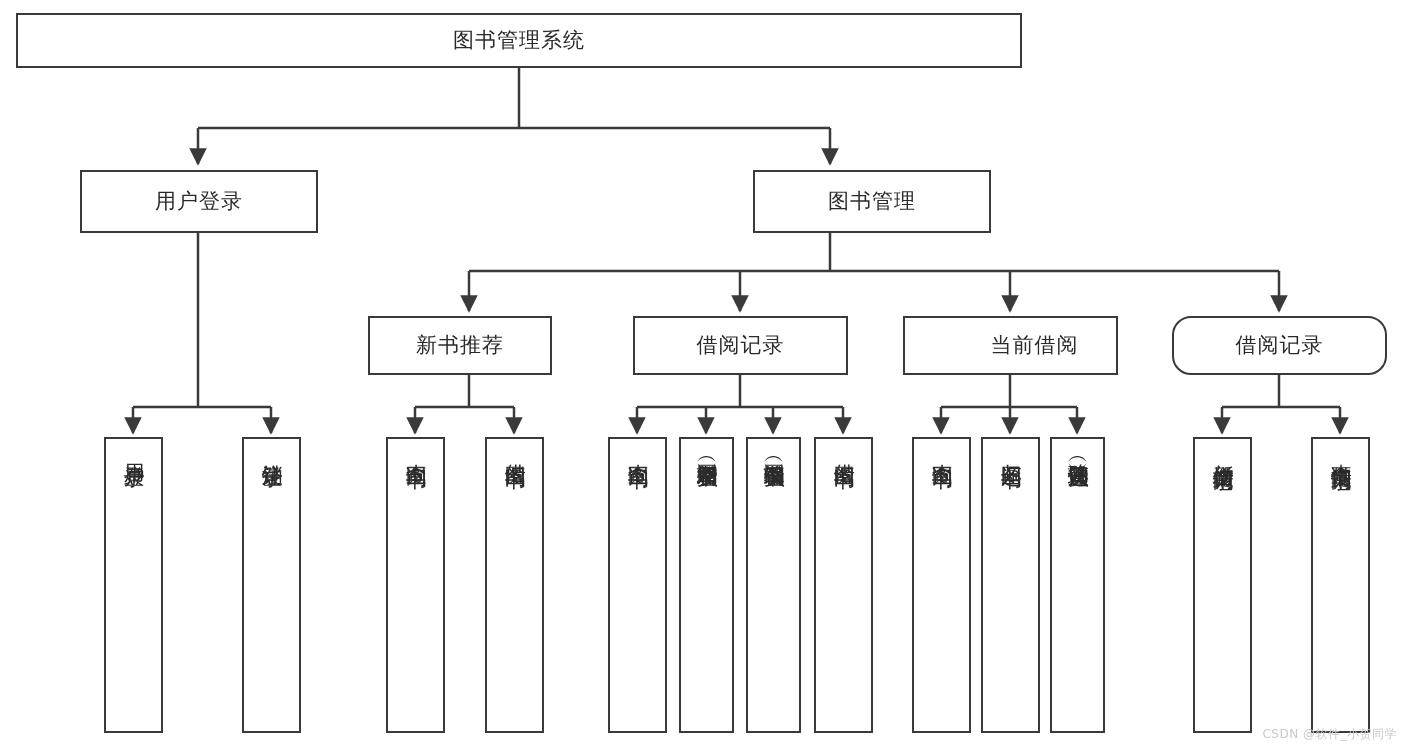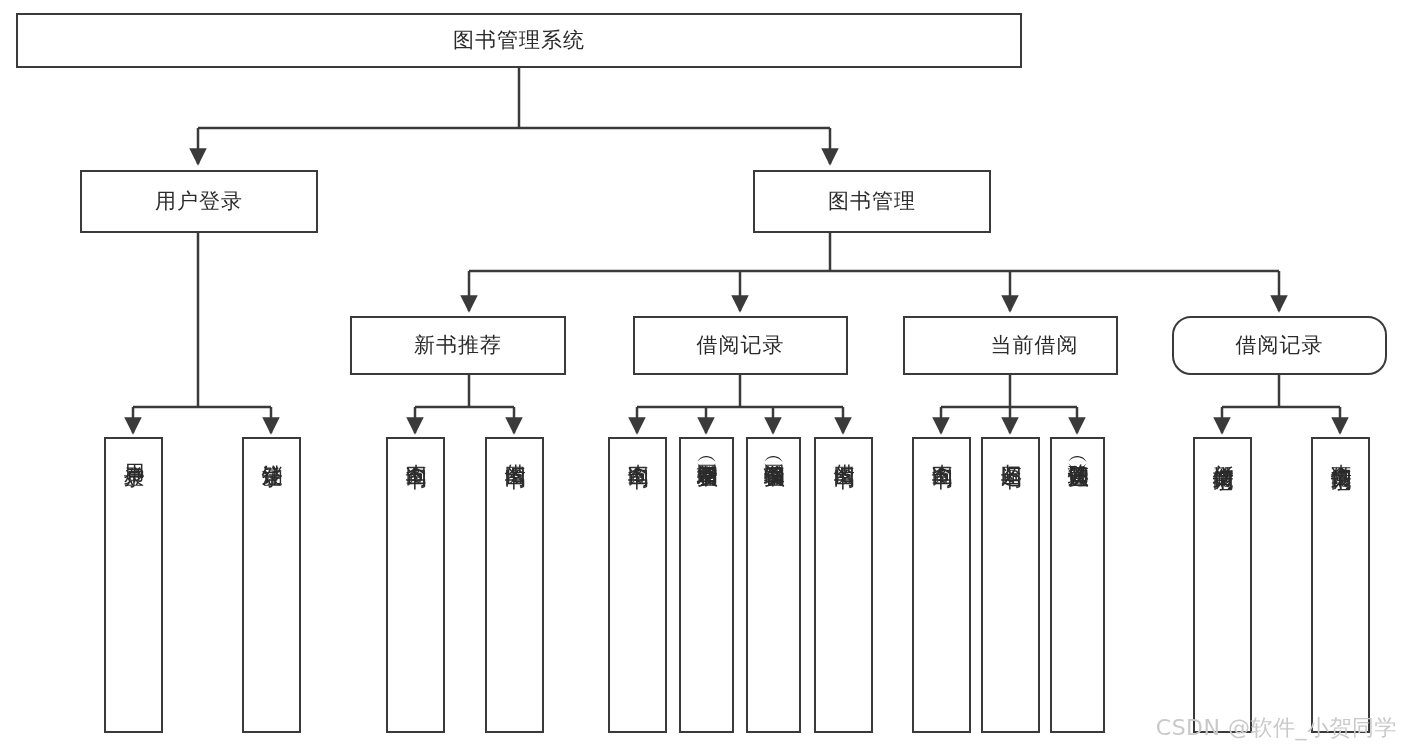--- a/index.html
+++ b/index.html
@@ -54,21 +54,21 @@
     text-orientation: upright;
     white-space: nowrap;
   }
   .node-v.pad-less .label {
     letter-spacing: 0.5px;
   }
   .watermark {
     position: absolute;
     right: 8px;
     bottom: 4px;
-    font-size: 22px;
+    font-size: 12px;
     color: #c9c9c9;
     letter-spacing: 0.5px;
     white-space: nowrap;
   }
 </style>
 </head>
 <body>
 
 <div id="canvas">
 
@@ -126,21 +126,21 @@
     <span class="label">图书管理系统</span>
   </div>
 
   <div class="node node-h" style="left:80px; top:170px; width:238px; height:63px;">
     <span class="label">用户登录</span>
   </div>
   <div class="node node-h" style="left:711px; top:170px; width:238px; height:63px;margin-left:42px;">
     <span class="label">图书管理</span>
   </div>
 
-  <div class="node node-h" style="left:350px; top:316px; width:216px; height:59px;">
+  <div class="node node-h" style="left:368px; top:316px; width:184px; height:59px;">
     <span class="label">新书推荐</span>
   </div>
   <div class="node node-h" style="left:633px; top:316px; width:215px; height:59px;">
     <span class="label">借阅记录</span>
   </div>
   <div class="node node-h" style="left:903px; top:316px; width:215px; height:59px;padding-left:48px;">
     <span class="label">当前借阅</span>
   </div>
   <div class="node node-h" style="left:1172px; top:316px; width:215px; height:59px;border-radius:19px;">
     <span class="label">借阅记录</span>

